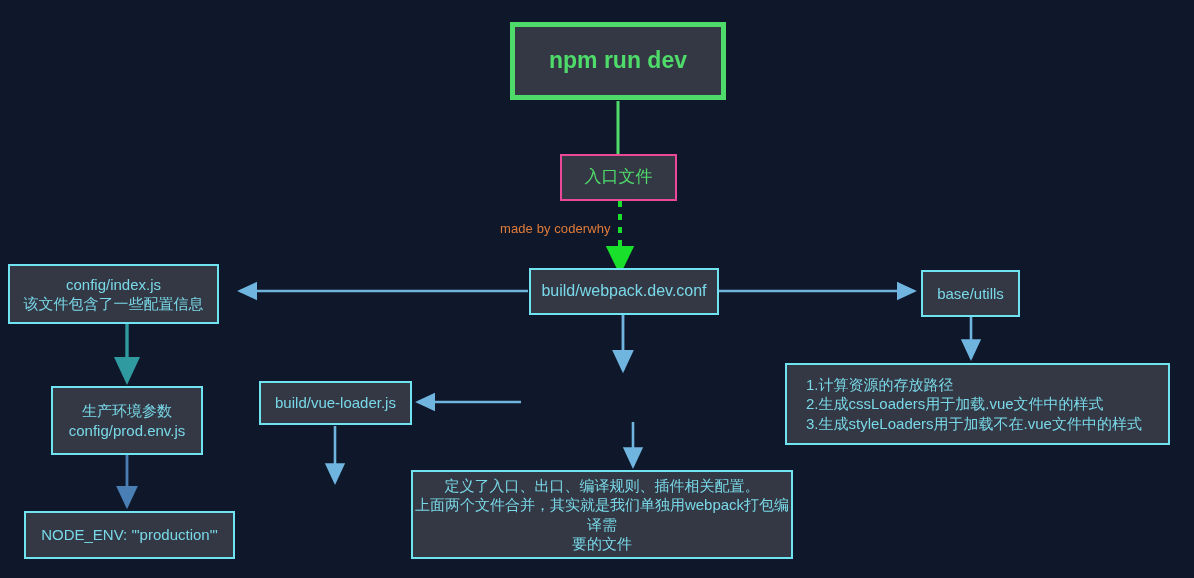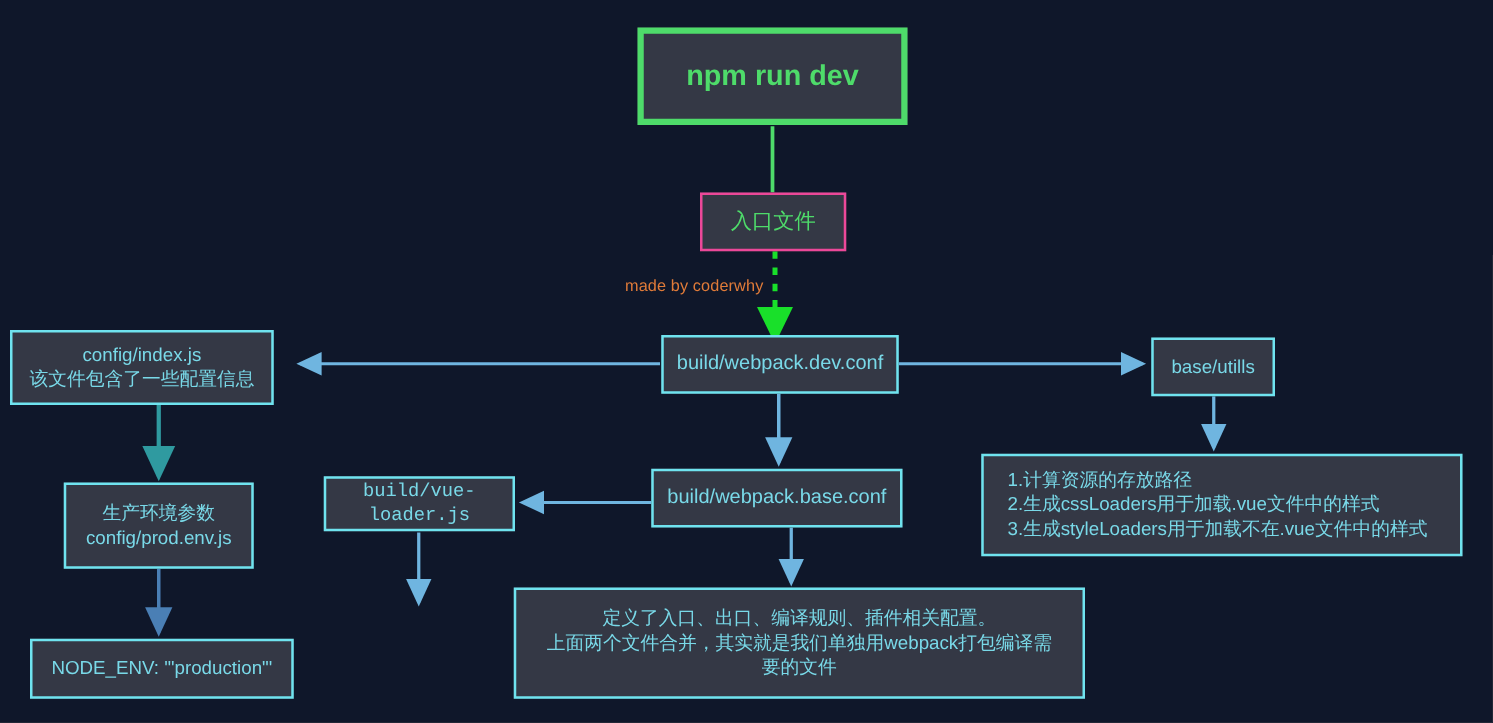--- a/index.html
+++ b/index.html
@@ -138,28 +138,25 @@
   <div class="node n-cyan" style="left:921px; top:270px; width:99px; height:47px; font-size:15px;">
     <span>base/utills</span>
   </div>
 
   <div class="node n-cyan txt-left" style="left:785px; top:363px; width:385px; height:82px; font-size:15px; padding-left:19px;">
     <span>1.计算资源的存放路径
 2.生成cssLoaders用于加载.vue文件中的样式
 3.生成styleLoaders用于加载不在.vue文件中的样式</span>
   </div>
 
-  <div class="node n-cyan" style="left:521px; top:375px; width:201px; height:47px; font-size:16px;">
-    <span>build/webpack.base.conf</span>
-  </div>
 
-  <div class="node n-cyan" style="left:259px; top:381px; width:153px; height:44px; font-size:15px;font-family:Liberation Mono, monospace;">
+  <div class="node n-cyan" style="left:259px; top:381px; width:153px; height:44px; font-size:15px;">
     <span>build/vue-loader.js</span>
   </div>
 
 
-  <div class="node n-cyan" style="left:411px; top:470px; width:457px; height:89px; font-size:15px;">
+  <div class="node n-cyan" style="left:411px; top:470px; width:382px; height:89px; font-size:15px;">
     <span>定义了入口、出口、编译规则、插件相关配置。
 上面两个文件合并，其实就是我们单独用webpack打包编译需
 要的文件</span>
   </div>
 
 </div>
 
 </body></html>

